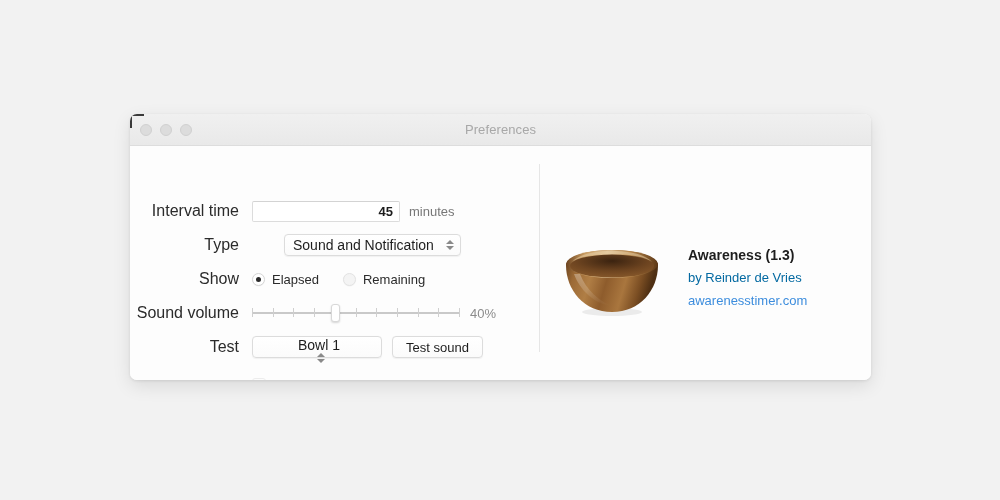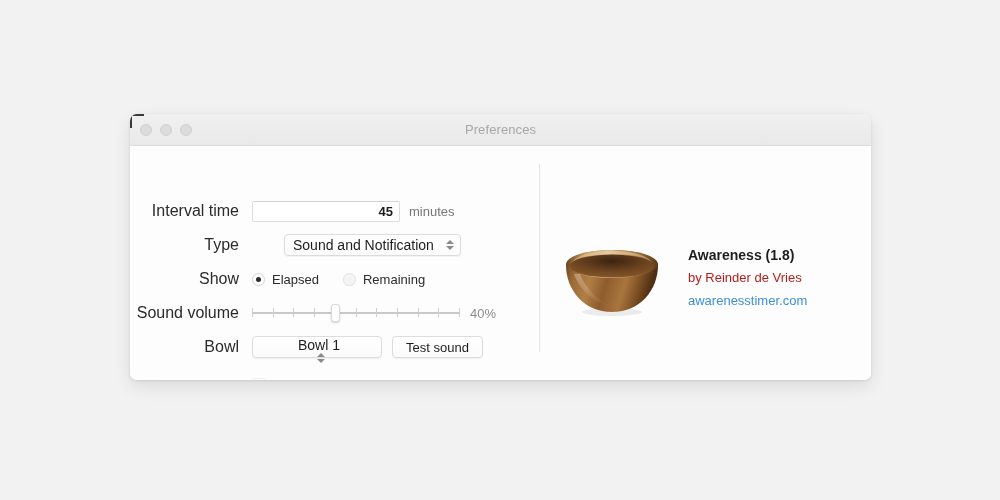--- a/index.html
+++ b/index.html
@@ -226,21 +226,21 @@
     position: relative;
     margin-right: 24px;
     flex: none;
   }
   .about-text { padding-bottom: 2px; }
   .app-name {
     font-size: 14px; font-weight: bold; color: #1d1d1d;
     margin-bottom: 7px;
   }
   .app-author {
-    font-size: 13px; color: #b91c1c;
+    font-size: 13px; color: #0369a1;
     margin-bottom: 6px;
   }
   .app-link {
     font-size: 13px; color: #3d8ddd;
     text-decoration: none;
   }
 </style>
 </head>
 <body>
 
@@ -312,21 +312,21 @@
                 <span class="tick" style="left: 165.6px;"></span>
                 <span class="tick" style="left: 186.3px;"></span>
                 <span class="tick" style="left: 207px;"></span>
               </div>
             <div class="knob" id="slider-knob" style="left: 83.2px;"></div>
           </div>
           <div class="pct">40%</div>
         </div>
 
         <div class="row r5">
-          <div class="row-label">Bowl</div>
+          <div class="row-label">Test</div>
           <div class="popup popup-sound">
             <span class="popup-label">Bowl 1</span>
             <span class="chev">
                 <i class="up"></i>
                 <i class="down"></i>
               </span>
           </div>
           <div class="pushbtn">Test sound</div>
         </div>
 
@@ -378,21 +378,21 @@
             <path d="M6 27 C6 20 24 12 52 12 C80 12 98 20 98 27
                      C98 52 80 74 52 74 C24 74 6 52 6 27 Z" fill="url(#bowlBody)"></path>
             <ellipse cx="52" cy="26" rx="46" ry="14" fill="url(#bowlRim)"></ellipse>
             <ellipse cx="52" cy="28" rx="42" ry="11.5" fill="url(#bowlInner)"></ellipse>
             <path d="M12 24 C18 17 33 13 52 13 C71 13 86 17 92 24
                      C86 19 71 16 52 16 C33 16 18 19 12 24 Z" fill="#e8cfa8" opacity="0.55"></path>
             <path d="M14 36 C20 52 34 66 52 68 C40 64 26 52 20 36 Z" fill="url(#bowlShine)"></path>
           </svg>
         </div>
         <div class="about-text">
-          <div class="app-name">Awareness (1.8)</div>
+          <div class="app-name">Awareness (1.3)</div>
           <div class="app-author">by Reinder de Vries</div>
           <a class="app-link" href="#">awarenesstimer.com</a>
         </div>
       </div>
 
     </div>
   </div>
 </div>
 
 </body></html>

